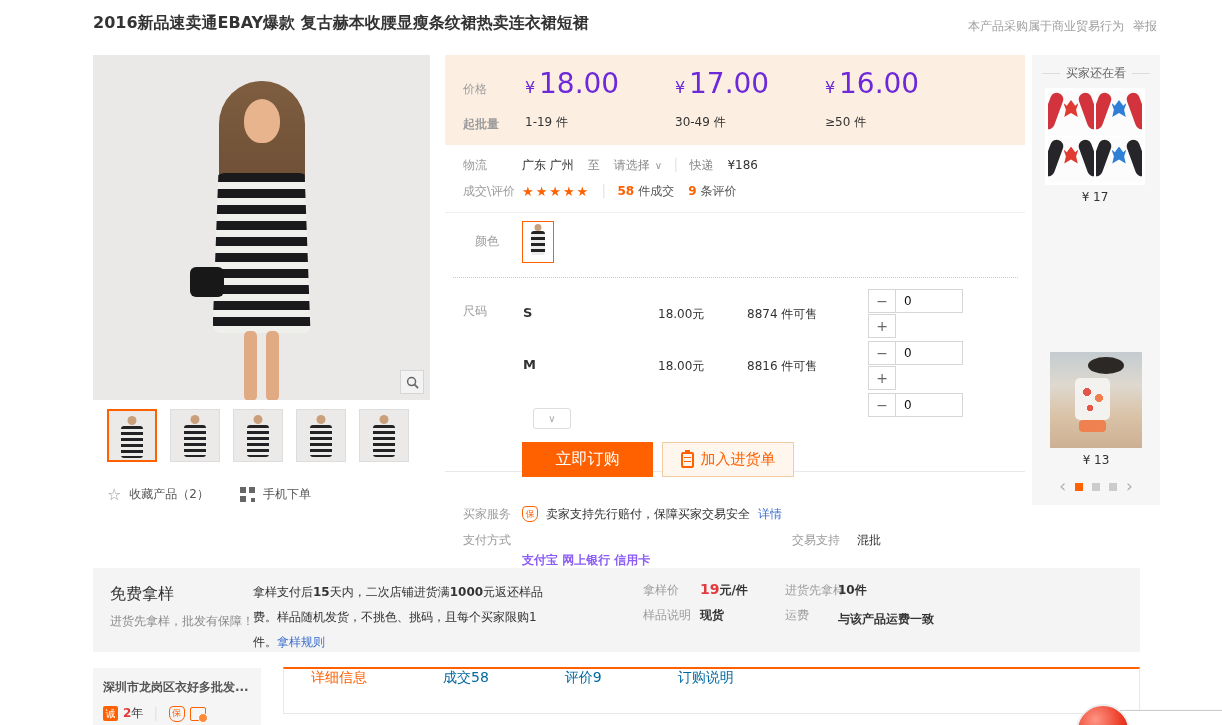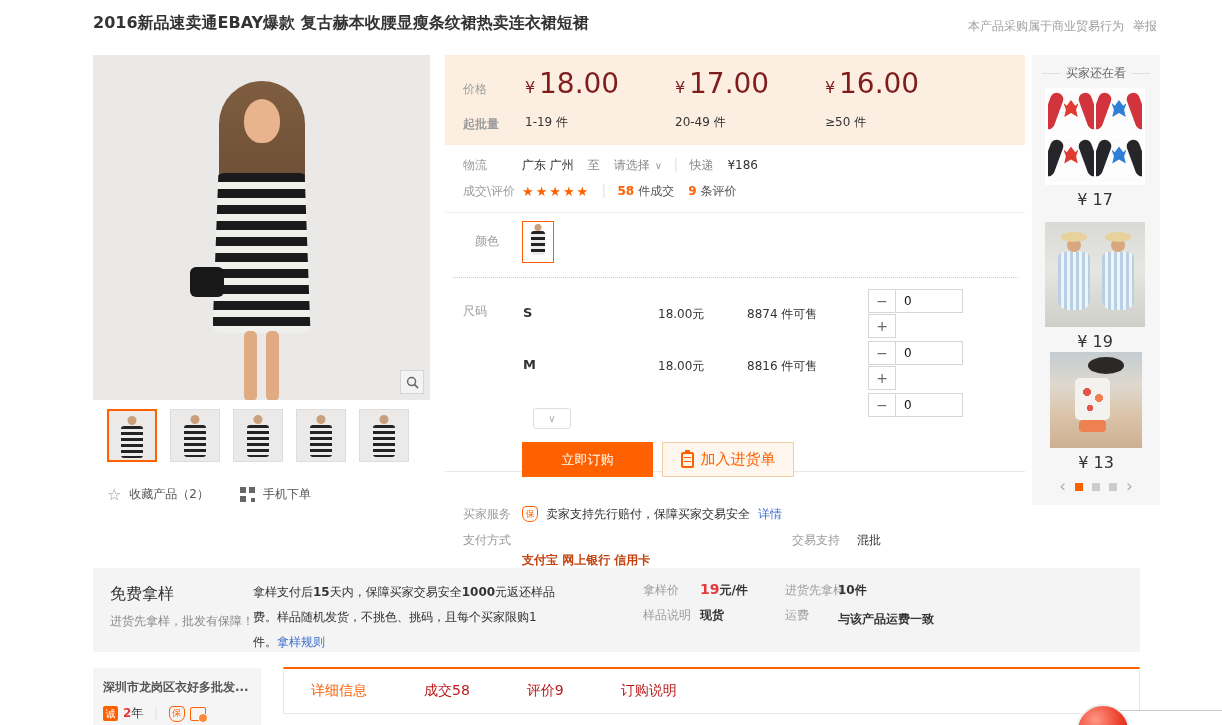--- a/index.html
+++ b/index.html
@@ -49,21 +49,21 @@
       linear-gradient(#666,#666) 100% 0 / 6px 6px no-repeat,
       linear-gradient(#666,#666) 0 100% / 6px 6px no-repeat,
       linear-gradient(#666,#666) 100% 100% / 4px 4px no-repeat; }
 
   
   #offer { left:445px; top:55px; width:580px; height:495px; }
   .price-box { position:absolute; left:0; top:0; width:580px; height:90px; background:#fcefe2; }
   .lbl { color:#9c9c9c; }
   .price-box .lbl.p { position:absolute; left:18px; top:26px; }
   .price-box .lbl.m { position:absolute; left:18px; top:61px;font-weight:bold; }
-  .tier-price { position:absolute; top:12px; color:#7f1d1d; }
+  .tier-price { position:absolute; top:12px; color:#6d28d9; }
   .tier-price .cur { font-size:16px; }
   .tier-price .val { font-size:28px; }
   .tier-qty { position:absolute; top:59px; color:#333; }
   .t0 { left:80px; } .t1 { left:230px; } .t2 { left:380px; }
 
   .row-line { position:absolute; left:0; width:580px; display:flex; align-items:center; }
   .row-line .lbl { width:59px; margin-left:18px; flex:none; }
   .logistics-row { top:100px; height:20px; }
   .deal-row { top:126px; height:20px; }
   .sep { color:#ddd; margin:0 10px; }
@@ -93,35 +93,35 @@
       color:#666; font-size:14px; display:flex; align-items:center; justify-content:center; cursor:pointer; }
   .stp-minus { left:353px; top:4px; }
   .stp-plus  { left:353px; top:29px; }
   .stp-input { position:absolute; left:380px; top:4px; width:68px; height:24px; border:1px solid #d6d6d6;
       padding-left:8px; font-size:12px; color:#111; outline:none; font-family:inherit; }
   .size-bottom-line { position:absolute; left:0; top:416px; width:580px; border-top:1px solid #e8e8e8; }
   .expand-btn { position:absolute; left:88px; top:353px; width:38px; height:21px; background:#fff;
       border:1px solid #ddd; border-radius:3px; color:#aaa; font-size:10px; text-align:center; line-height:19px; cursor:pointer; }
 
   .order-btn { position:absolute; left:77px; top:387px; width:131px; height:35px; background:#ff6000; border:none;
-      color:#fff; font-size:13px; cursor:pointer; font-family:inherit; }
+      color:#fff; font-size:16px; cursor:pointer; font-family:inherit; }
   .cart-btn { position:absolute; left:217px; top:387px; width:132px; height:35px; background:#fff7ee;
       border:1px solid #f3cda2; color:#ff6000; font-size:15px; cursor:pointer; font-family:inherit;
       display:flex; align-items:center; justify-content:center; gap:7px; }
   .clip-icon { width:13px; height:16px; border:2px solid #ff6000; border-radius:2px; position:relative; }
   .clip-icon::before { content:""; position:absolute; left:2px; top:-4px; width:5px; height:3px; background:#ff6000; }
   .clip-icon::after { content:""; position:absolute; left:1px; top:3px; width:7px; height:1.5px; background:#ff6000;
       box-shadow:0 4px 0 #ff6000; }
 
   .service-row { top:450px; height:18px; }
   .pay-row { top:476px; height:18px; }
   .shield-badge { width:16px; height:16px; border:1px solid #ff6000; border-radius:4px 4px 7px 7px; color:#ff6000;
       font-size:9px; display:flex; align-items:center; justify-content:center; flex:none; margin-right:8px; }
   .blue-link { color:#3d6ecc; cursor:pointer; margin-left:8px; }
-  .pay-methods { font-weight:bold; color:#c2410c;margin-top:40px; }
+  .pay-methods { font-weight:bold; color:#8b5cf6;margin-top:40px; }
   .pay-row .lbl2 { color:#9c9c9c; position:absolute; left:347px; }
   .pay-row .ts-val { position:absolute; left:412px; color:#333; cursor:pointer; }
 
   
   .sample-bar { left:93px; top:568px; width:1047px; height:84px; background:#f4f4f4; }
   .sample-title { position:absolute; left:17px; top:16px; font-size:16px; color:#333; }
   .sample-sub { position:absolute; left:17px; top:45px; color:#8a8a8a; }
   .sample-desc { position:absolute; left:160px; top:12px; width:306px; line-height:25px; color:#333; }
   .sample-desc b { font-weight:bold; }
   .sample-desc a { color:#3d6ecc; cursor:pointer; text-decoration:none; }
@@ -137,38 +137,38 @@
   .seller-badges { margin-top:9px; display:flex; align-items:center; gap:5px; }
   .credit-badge { width:15px; height:15px; background:#ff6000; color:#fff; font-size:10px; display:flex;
       align-items:center; justify-content:center; border-radius:2px; }
   .years-num { color:#e4393c; font-weight:bold; }
   .badge-sep { color:#ddd; margin:0 4px; }
   .cert-icon { width:16px; height:14px; border:1px solid #ff6000; border-radius:2px; position:relative; }
   .cert-icon::after { content:""; position:absolute; right:-3px; bottom:-3px; width:8px; height:8px; border-radius:50%;
       background:#ff8a3c; border:1px solid #fff; }
 
   .tabbar { left:283px; top:667px; width:857px; height:47px; background:#fff; border:1px solid #e8e8e8;
-      border-top:2px solid #ff6000; display:flex; align-items:center; padding-left:27px; gap:57px; }
-  .tab { font-size:14px; color:#b91c1c; cursor:pointer; }
+      border-top:2px solid #ff6000; display:flex; padding-left:27px; gap:76px; }
+  .tab { font-size:14px; color:#0369a1; cursor:pointer; }
   .tab.active { color:#ff6000; }
 
   .chat-pill { left:1092px; top:710px; width:282px; height:40px; background:#fff; border:1px solid #ccc;
       border-radius:20px; box-shadow:0 1px 3px rgba(0,0,0,.15); cursor:pointer; }
   .chat-ball { left:1076px; top:704px; width:54px; height:54px; border-radius:50%;
       background:radial-gradient(circle at 35% 28%, #ff9585, #ea3a24 55%, #b91405);
       border:2px solid #eee; cursor:pointer; }
 
   
   .sidebar { left:1032px; top:55px; width:128px; height:450px; background:#f6f6f6; }
   .sb-head { position:absolute; left:0; top:10px; width:128px; display:flex; align-items:center; gap:6px;
       color:#666; font-size:12px; justify-content:center; }
   .sb-head::before,.sb-head::after { content:""; width:18px; border-top:1px solid #ddd; }
   .sb-item { position:absolute; cursor:pointer; }
   .sb-img { background:#fff; position:relative; overflow:hidden; }
-  .sb-price { text-align:center; margin-top:5px; font-size:16px; color:#333; }
+  .sb-price { text-align:center; margin-top:5px; font-size:12px; color:#333; }
 
   .shirt-grid { position:absolute; inset:3px; display:grid; grid-template-columns:1fr 1fr; grid-template-rows:1fr 1fr; gap:2px; }
   .shirt { position:relative; background:#fcfcfc; border-radius:3px; overflow:hidden; }
   .shirt::before,.shirt::after { content:""; position:absolute; top:1px; width:13px; height:38px;
       background:var(--sl); border-radius:7px; }
   .shirt::before { left:-2px; transform:rotate(20deg); }
   .shirt::after { right:-2px; transform:rotate(-20deg); }
   .shirt .mark { position:absolute; left:50%; top:9px; width:15px; height:17px; transform:translateX(-50%);
       background:var(--mk);
       clip-path:polygon(50% 0,78% 34%,100% 18%,84% 58%,95% 100%,50% 76%,5% 100%,16% 58%,0 18%,22% 34%); }
@@ -246,21 +246,21 @@
 
 <div class="abs" id="offer">
 
   <div class="price-box">
     <span class="lbl p">价格</span>
     <span class="lbl m">起批量</span>
     <div class="tier-price t0"><span class="cur">¥</span> <span class="val">18.00</span></div>
     <div class="tier-price t1"><span class="cur">¥</span> <span class="val">17.00</span></div>
     <div class="tier-price t2"><span class="cur">¥</span> <span class="val">16.00</span></div>
     <div class="tier-qty t0">1-19 件</div>
-    <div class="tier-qty t1">20-49 件</div>
+    <div class="tier-qty t1">30-49 件</div>
     <div class="tier-qty t2">≥50 件</div>
   </div>
 
   <div class="row-line logistics-row">
     <span class="lbl">物流</span>
     <span class="dark">广东 广州</span>
     <span class="muted gap14">至</span>
     <span class="muted gap14">请选择</span>
     <span class="chev">∨</span>
     <span class="sep">│</span>
@@ -328,21 +328,21 @@
     <span class="lbl">支付方式</span>
     <span class="pay-methods">支付宝  网上银行  信用卡</span>
     <span class="lbl2">交易支持</span>
     <span class="ts-val">混批</span>
   </div>
 </div>
 
 <div class="abs sample-bar">
   <div class="sample-title">免费拿样</div>
   <div class="sample-sub">进货先拿样，批发有保障！</div>
-  <div class="sample-desc"><span>拿样支付后</span><b>15</b><span>天内，保障买家交易安全</span><b>1000</b><span>元返还样品费。样品随机发货，不挑色、挑码，且每个买家限购1件。</span><a>拿样规则</a></div>
+  <div class="sample-desc"><span>拿样支付后</span><b>15</b><span>天内，二次店铺进货满</span><b>1000</b><span>元返还样品费。样品随机发货，不挑色、挑码，且每个买家限购1件。</span><a>拿样规则</a></div>
 
   <span class="sf-lbl" style="left:550px;top:14px">拿样价</span>
   <span class="sf-val" style="left:607px;top:13px"><span class="red">19</span><span>元/件</span></span>
   <span class="sf-lbl" style="left:550px;top:39px">样品说明</span>
   <span class="sf-val" style="left:607px;top:39px">现货</span>
   <span class="sf-lbl" style="left:692px;top:14px">进货先拿样</span>
   <span class="sf-val" style="left:745px;top:14px">10件</span>
   <span class="sf-lbl" style="left:692px;top:39px">运费</span>
   <span class="sf-val" style="left:745px;top:39px;width:112px;line-height:25px">与该产品运费一致</span>
 </div>
@@ -384,27 +384,20 @@
             <span class="mark"></span>
           </div>
         <div class="shirt sl-black mk-blue">
             <span class="mark"></span>
           </div>
       </div>
     </div>
     <div class="sb-price">¥ 17</div>
   </div>
 
-  <div class="sb-item" style="left:13px;top:167px;width:100px">
-    <div class="sb-img romper-art" style="width:100px;height:105px">
-      <div class="fig f1"></div>
-      <div class="fig f2"></div>
-    </div>
-    <div class="sb-price">¥ 19</div>
-  </div>
 
   <div class="sb-item" style="left:18px;top:297px;width:92px">
     <div class="sb-img beach-art" style="width:92px;height:96px">
       <div class="hat2"></div>
       <div class="tank"></div>
       <div class="shorts"></div>
     </div>
     <div class="sb-price">¥ 13</div>
   </div>
 

